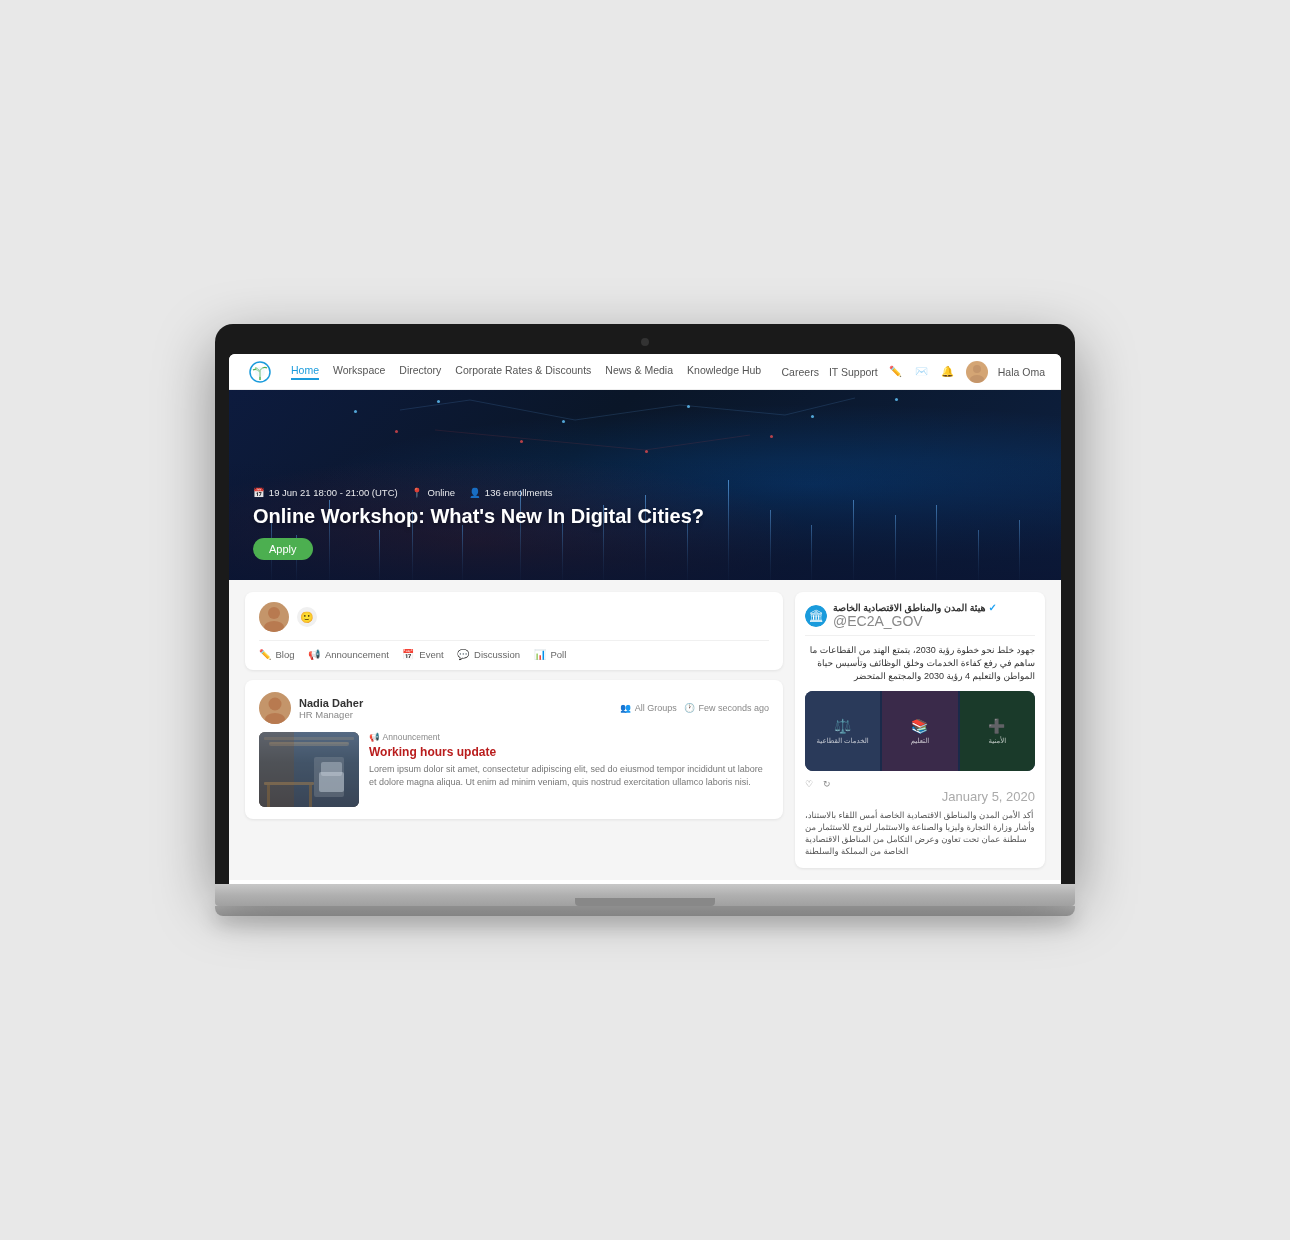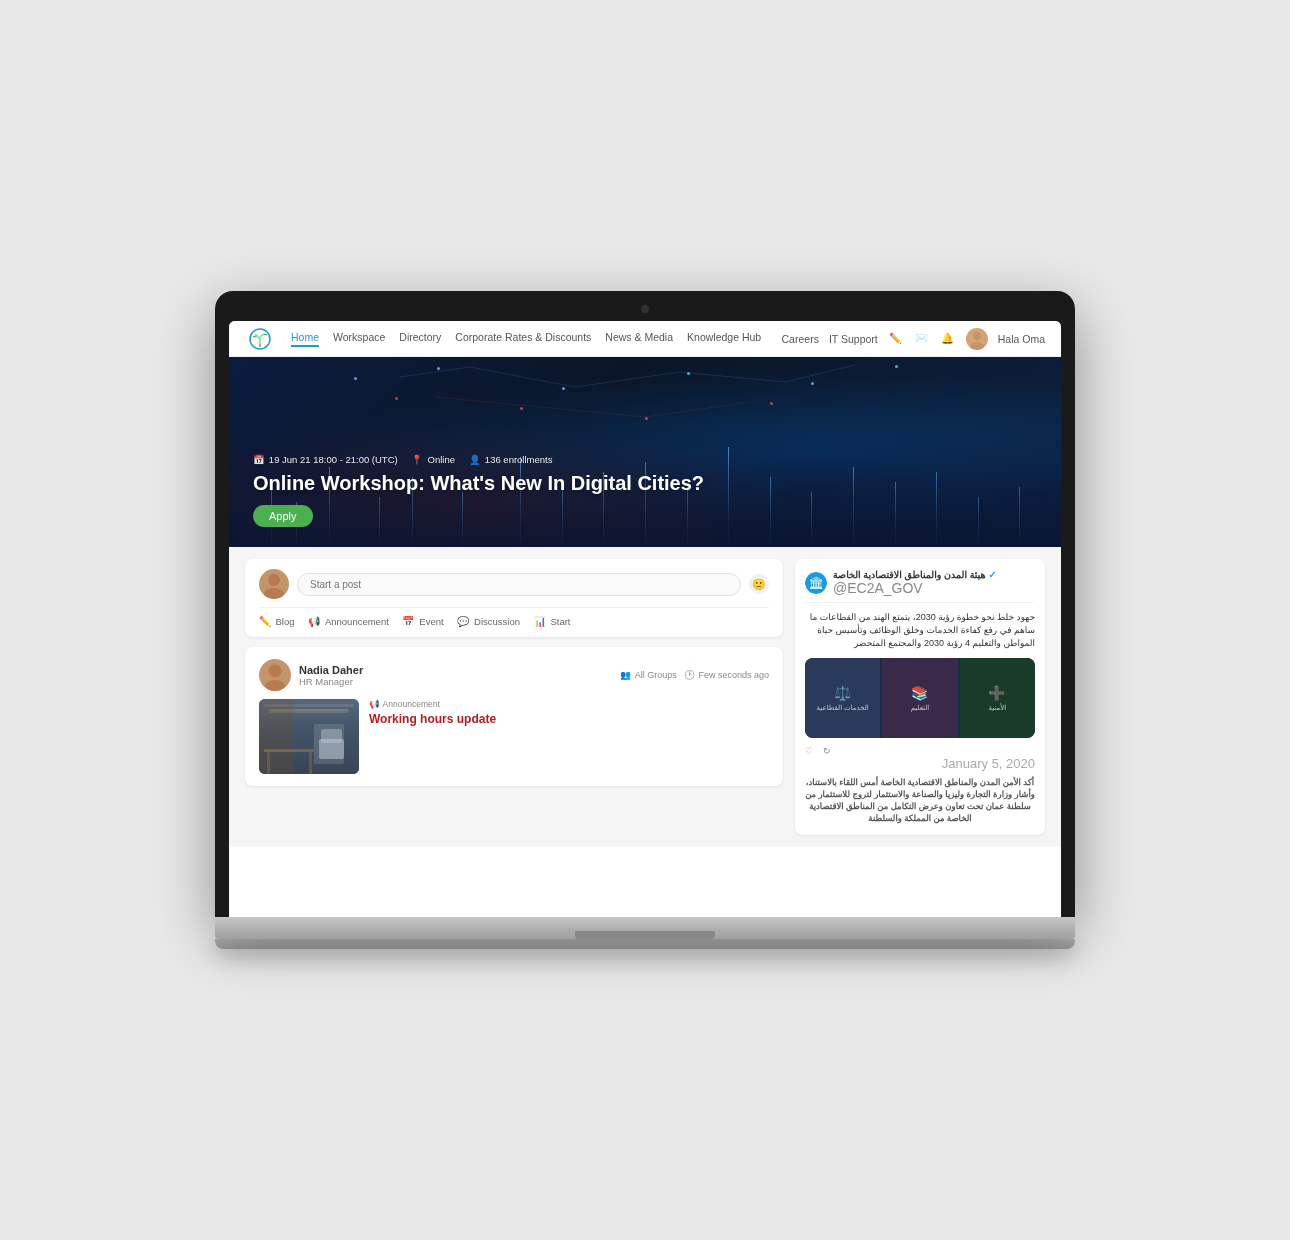--- a/index.html
+++ b/index.html
@@ -32,21 +32,21 @@
       background: #333;
       border-radius: 50%;
       margin: 0 auto 8px auto;
     }
 
     .laptop-screen {
       background: #fff;
       border-radius: 6px 6px 0 0;
       overflow: hidden;
       width: 100%;
-      height: 596px;
+      height: 530px;
       position: relative;
     }
 
     .laptop-base {
       background: linear-gradient(180deg, #c8c8c8 0%, #b0b0b0 50%, #a0a0a0 100%);
       height: 22px;
       border-radius: 0 0 4px 4px;
       position: relative;
     }
 
@@ -526,22 +526,21 @@
       color: #aaa;
       text-align: right;
       margin-bottom: 6px;
     }
 
     .tweet-body-text {
       font-size: 8.5px;
       color: #555;
       line-height: 1.4;
       direction: rtl;
-      text-align: center;
-      font-weight: bold;
+      text-align: left;
     }
 
     
     .light-1 { left: 5%; height: 60px; }
     .light-2 { left: 8%; height: 45px; }
     .light-3 { left: 12%; height: 80px; }
     .light-4 { left: 18%; height: 50px; }
     .light-5 { left: 22%; height: 70px; }
     .light-6 { left: 28%; height: 55px; }
     .light-7 { left: 35%; height: 90px; }
@@ -713,21 +712,20 @@
         <div class="feed-section">
 
           <div class="post-box">
             <div class="post-input-row">
               <div class="post-avatar">
                 <svg width="30" height="30" viewBox="0 0 30 30">
                   <circle cx="15" cy="11" r="6" fill="#b87a50"></circle>
                   <ellipse cx="15" cy="25" rx="10" ry="6" fill="#b87a50"></ellipse>
                 </svg>
               </div>
-              <input class="post-input" type="text" readonly="" placeholder="Start a post" style="">
               <div class="post-emoji">🙂</div>
             </div>
             <div class="post-actions">
               <div class="post-action-btn">
                 <span class="action-icon">✏️</span>
                 <span>Blog</span>
               </div>
               <div class="post-action-btn">
                 <span class="action-icon">📢</span>
                 <span>Announcement</span>
@@ -735,21 +733,21 @@
               <div class="post-action-btn">
                 <span class="action-icon">📅</span>
                 <span>Event</span>
               </div>
               <div class="post-action-btn">
                 <span class="action-icon">💬</span>
                 <span>Discussion</span>
               </div>
               <div class="post-action-btn">
                 <span class="action-icon">📊</span>
-                <span>Start</span>
+                <span>Poll</span>
               </div>
             </div>
           </div>
 
           <div class="post-card">
             <div class="post-card-header">
               <div class="poster-avatar">
                 <svg width="32" height="32" viewBox="0 0 32 32">
                   <circle cx="16" cy="12" r="6.5" fill="#b87a50"></circle>
                   <ellipse cx="16" cy="27" rx="10" ry="6" fill="#b87a50"></ellipse>
@@ -792,20 +790,21 @@
                     <rect x="50" y="53" width="3" height="22" fill="rgba(130,100,60,0.6)"></rect>
                   </svg>
                 </div>
               </div>
               <div class="post-text-content">
                 <div class="announcement-tag">
                   <span>📢</span>
                   <span>Announcement</span>
                 </div>
                 <div class="post-heading">Working hours update</div>
+                <div class="post-body-text">Lorem ipsum dolor sit amet, consectetur adipiscing elit, sed do eiusmod tempor incididunt ut labore et dolore magna aliqua. Ut enim ad minim veniam, quis nostrud exercitation ullamco laboris nisi.</div>
               </div>
             </div>
           </div>
         </div>
 
         <div class="social-sidebar">
           <div class="social-header">
             <div class="social-logo">
               <svg width="22" height="22" viewBox="0 0 22 22">
                 <circle cx="11" cy="11" r="11" fill="#1a9bdc"></circle>

